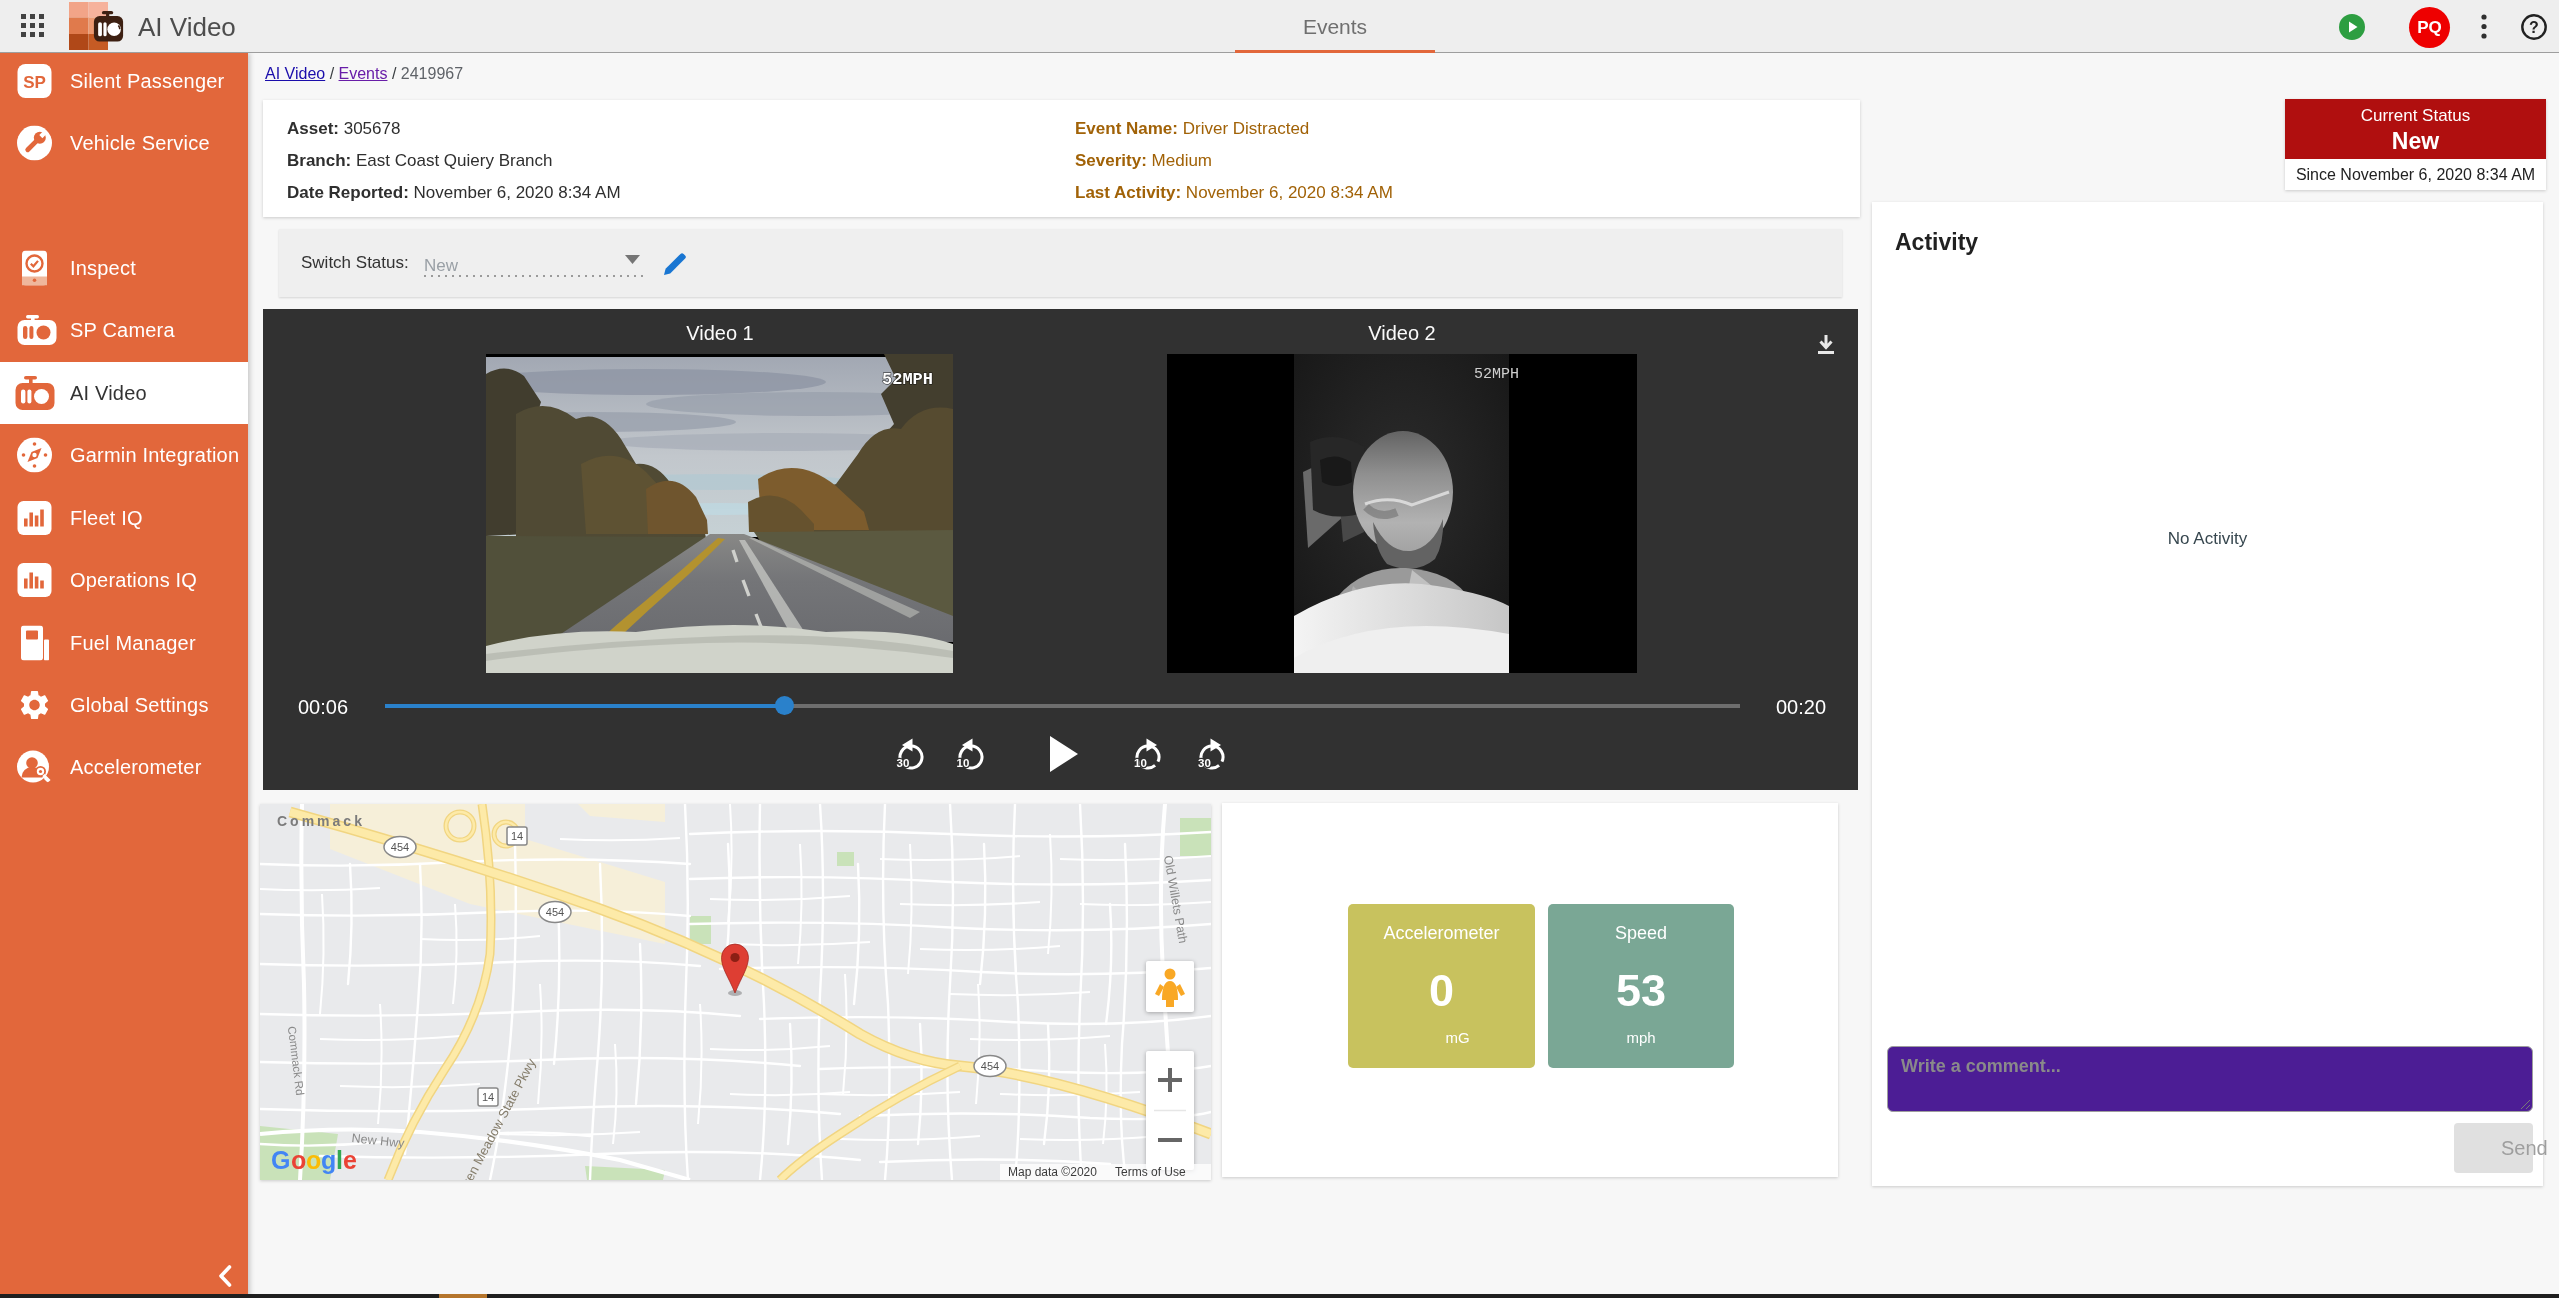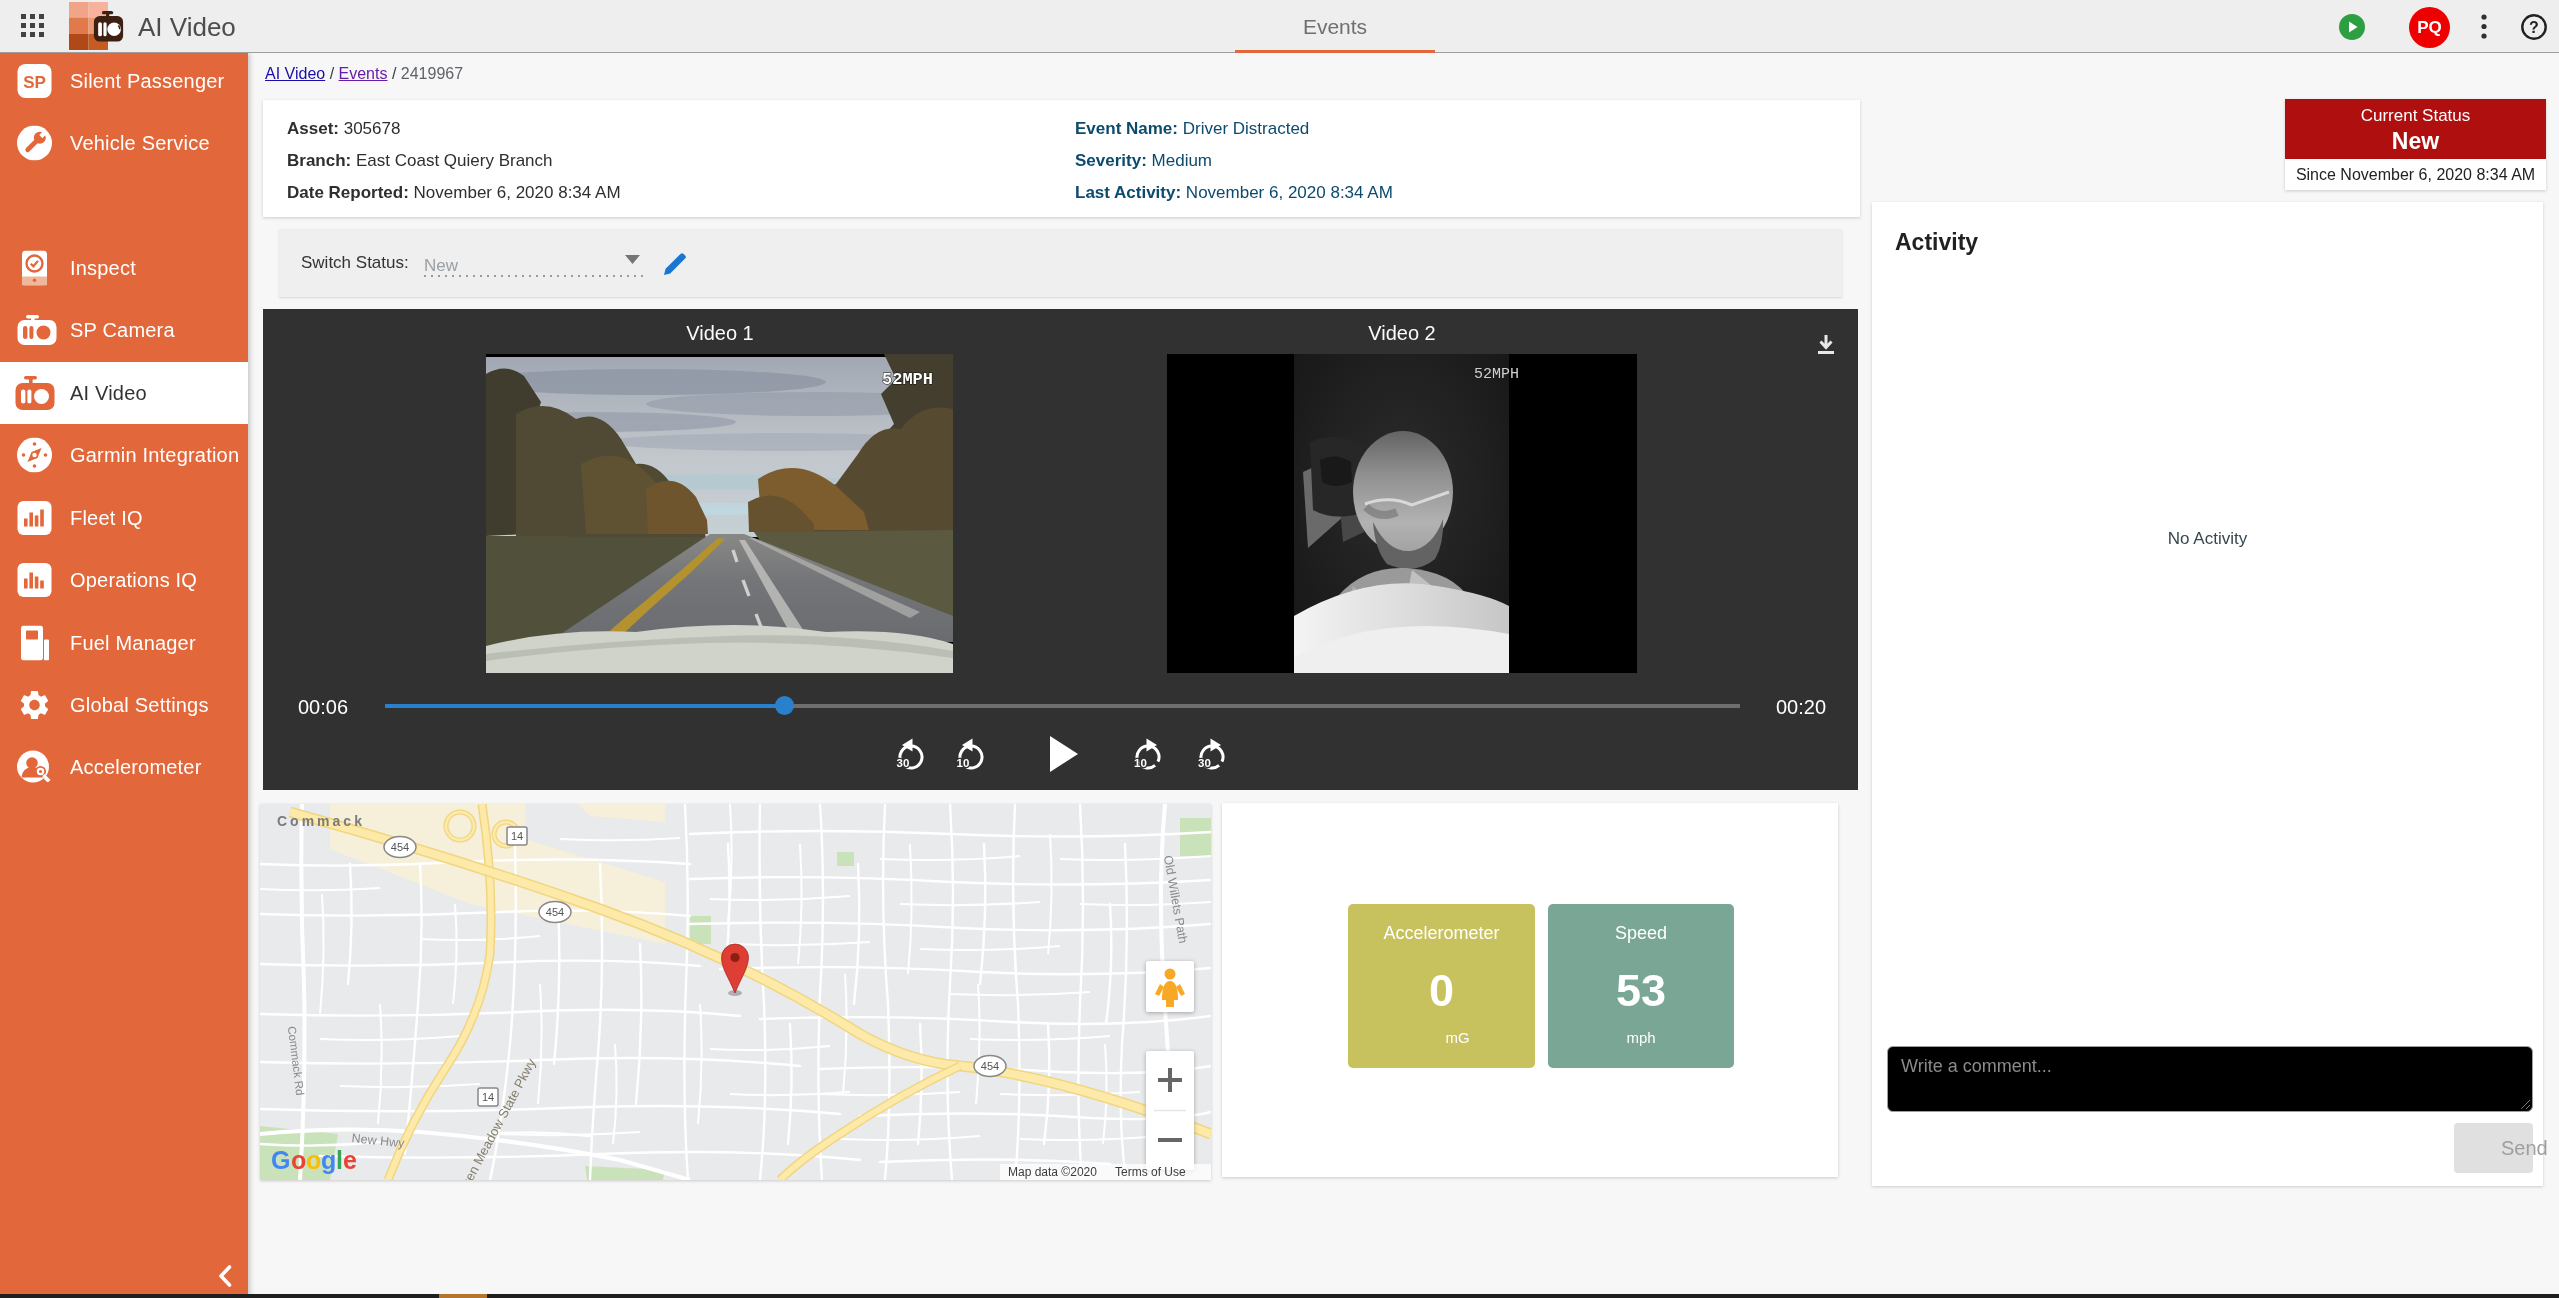--- a/index.html
+++ b/index.html
@@ -208,21 +208,21 @@
 <div class="abs" style="left:265px;top:65px;font-size:16px;color:#3c4043;">
   <span style="color:#1a0dab;text-decoration:underline;">AI Video</span> / <span style="color:#681da8;text-decoration:underline;">Events</span> / <span style="color:#5f6368;">2419967</span>
 </div>
 
 <div class="card" style="left:263px;top:100px;width:1597px;height:117px;">
   <div class="abs" style="left:24px;top:13px;font-size:17px;color:#2f2f2f;line-height:32px;">
     <div><b>Asset:</b> <span>305678</span></div>
     <div><b>Branch:</b> <span>East Coast Quiery Branch</span></div>
     <div><b>Date Reported:</b> <span>November 6, 2020 8:34 AM</span></div>
   </div>
-  <div class="abs" style="left:812px;top:13px;font-size:17px;color:#0c4a6e;line-height:32px;">
+  <div class="abs" style="left:812px;top:13px;font-size:17px;color:#a16207;line-height:32px;">
     <div><b>Event Name:</b> <span>Driver Distracted</span></div>
     <div><b>Severity:</b> <span>Medium</span></div>
     <div><b>Last Activity:</b> <span>November 6, 2020 8:34 AM</span></div>
   </div>
 </div>
 
 <div class="card" style="left:2285px;top:99px;width:261px;height:91px;">
   <div class="abs" style="left:0;top:0;width:261px;height:60px;background:#b00f0f;color:#fff;text-align:center;">
     <div style="margin-top:7px;font-size:17px;">Current Status</div>
     <div style="font-size:23px;font-weight:bold;margin-top:2px;">New</div>
@@ -565,21 +565,21 @@
   </div>
   <div class="abs" style="left:326px;top:101px;width:186px;height:164px;background:#7aa795;border-radius:5px;color:#fff;text-align:center;">
     <div style="margin-top:19px;font-size:18px;">Speed</div>
     <div style="margin-top:21px;font-size:45px;line-height:52px;font-weight:bold;">53</div>
     <div style="margin-top:12px;font-size:15px;">mph</div>
   </div>
 </div>
 <div id="activity" class="card" style="left:1872px;top:202px;width:671px;height:984px;">
   <div class="abs" style="left:23px;top:27px;font-size:23px;font-weight:bold;color:#212121;">Activity</div>
   <div class="abs" style="left:0;top:327px;width:671px;text-align:center;font-size:17px;color:#37474f;">No Activity</div>
-  <div class="abs" style="left:15px;top:844px;width:646px;height:66px;border:1.5px solid #9e9e9e;border-radius:6px;background:#000000;">
+  <div class="abs" style="left:15px;top:844px;width:646px;height:66px;border:1.5px solid #9e9e9e;border-radius:6px;background:#4c1d95;font-weight:bold;">
     <div class="abs" style="left:13px;top:9px;font-size:18px;color:#8a8a8a;">Write a comment...</div>
     <svg class="abs" style="right:1px;bottom:1px;" width="12" height="12" viewBox="0 0 12 12">
       <g stroke="#777" stroke-width="1">
           <line x1="11" y1="2" x2="2" y2="11"></line>
           <line x1="11" y1="7" x2="7" y2="11"></line>
         </g>
     </svg>
   </div>
   <div class="abs" style="left:582px;top:921px;width:79px;height:50px;background:#e0e0e0;border-radius:4px;text-align:center;line-height:50px;font-size:20px;color:#9e9e9e;padding-left:47px;">Send</div>
 </div>

